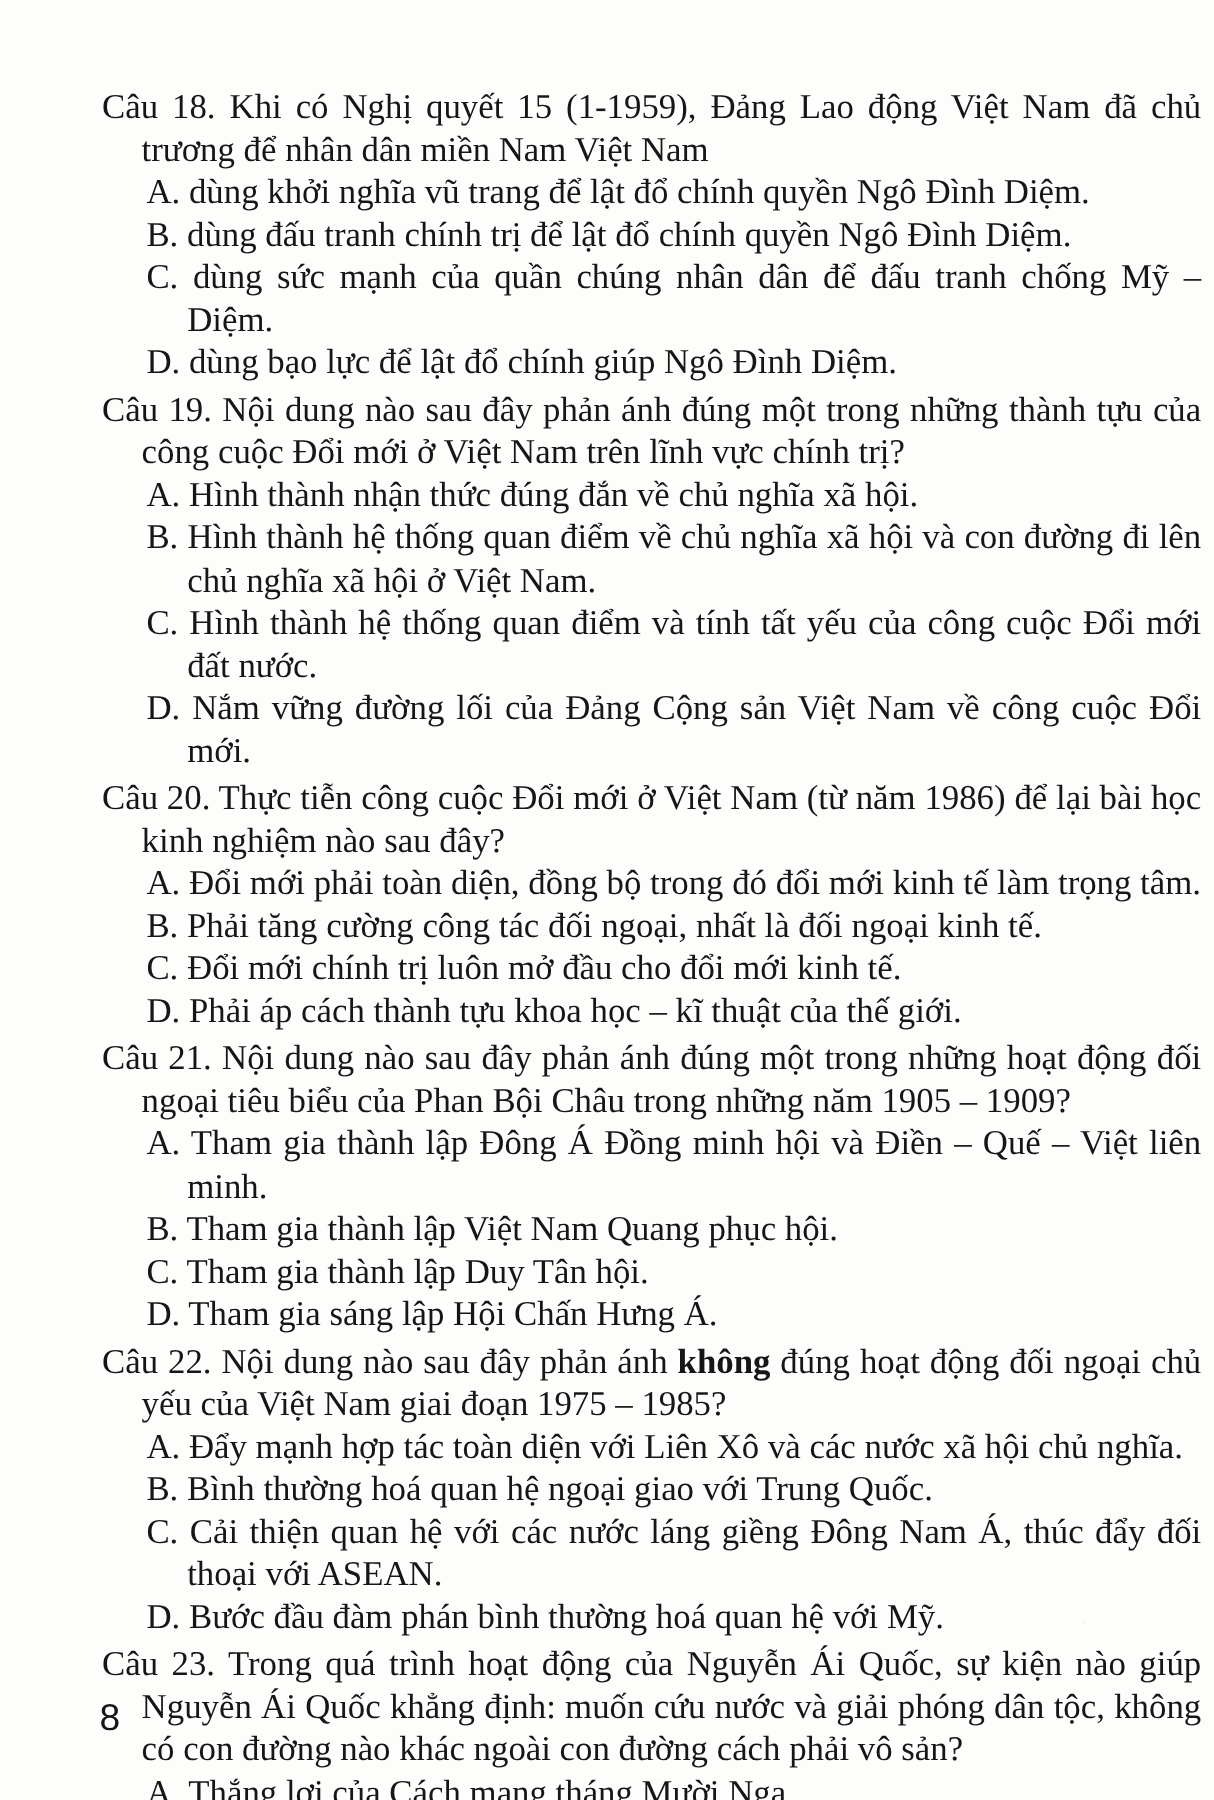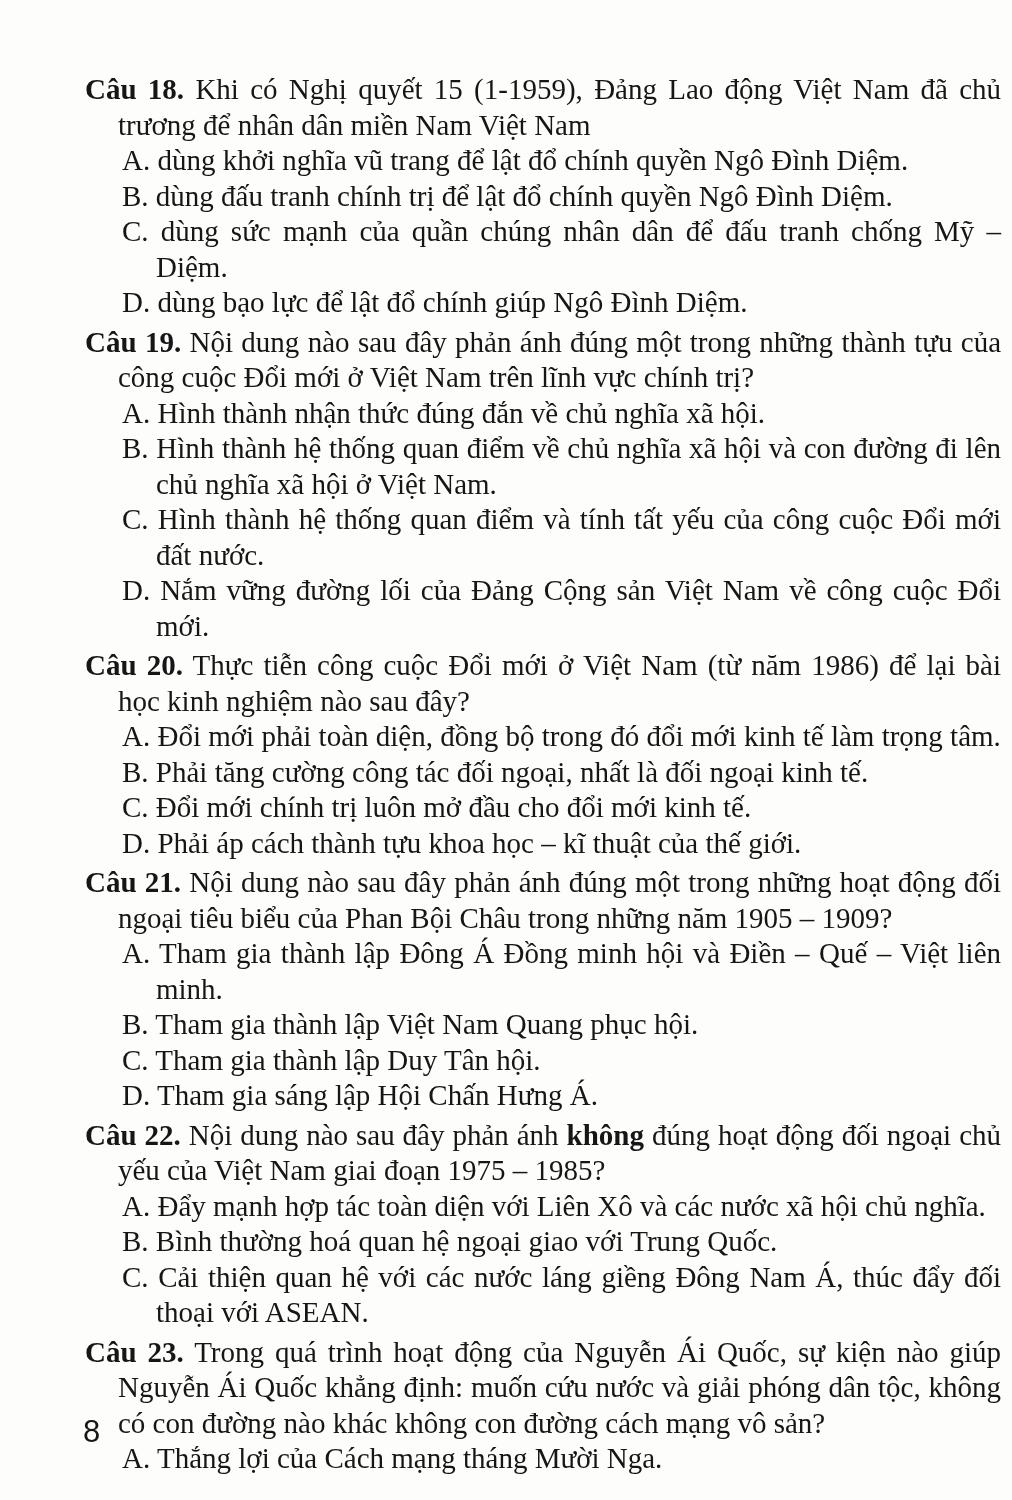--- a/index.html
+++ b/index.html
@@ -29,21 +29,21 @@
   .question { margin-top: 4px; }
   .question:first-child { margin-top: 0; }
   p {
     line-height: 35.5px;
     text-align: justify;
   }
   .stem {
     padding-left: 33px;
     text-indent: -33px;
   }
-  .qlabel { font-weight: bold; }
+  .qlabel { font-weight: normal; }
   .bold { font-weight: bold; }
   .option {
     margin-left: 37px;
     padding-left: 34px;
     text-indent: -34px;
   }
   .page-number {
     position: absolute;
     left: 83px;
     top: 1414px;
@@ -83,20 +83,21 @@
         <p class="option"><span>A.</span> <span>Tham gia thành lập Đông Á Đồng minh hội và Điền – Quế – Việt liên minh.</span></p>
         <p class="option"><span>B.</span> <span>Tham gia thành lập Việt Nam Quang phục hội.</span></p>
         <p class="option"><span>C.</span> <span>Tham gia thành lập Duy Tân hội.</span></p>
         <p class="option"><span>D.</span> <span>Tham gia sáng lập Hội Chấn Hưng Á.</span></p>
       </section>
       <section class="question">
         <p class="stem"><span class="qlabel">Câu 22.</span> <span class="">Nội dung nào sau đây phản ánh </span><span class="bold">không</span><span class=""> đúng hoạt động đối ngoại chủ yếu của Việt Nam giai đoạn 1975 – 1985?</span></p>
         <p class="option"><span>A.</span> <span>Đẩy mạnh hợp tác toàn diện với Liên Xô và các nước xã hội chủ nghĩa.</span></p>
         <p class="option"><span>B.</span> <span>Bình thường hoá quan hệ ngoại giao với Trung Quốc.</span></p>
         <p class="option"><span>C.</span> <span>Cải thiện quan hệ với các nước láng giềng Đông Nam Á, thúc đẩy đối thoại với ASEAN.</span></p>
+        <p class="option"><span>D.</span> <span>Bước đầu đàm phán bình thường hoá quan hệ với Mỹ.</span></p>
       </section>
       <section class="question">
-        <p class="stem"><span class="qlabel">Câu 23.</span> <span class="">Trong quá trình hoạt động của Nguyễn Ái Quốc, sự kiện nào giúp Nguyễn Ái Quốc khẳng định: muốn cứu nước và giải phóng dân tộc, không có con đường nào khác không con đường cách mạng vô sản?</span></p>
+        <p class="stem"><span class="qlabel">Câu 23.</span> <span class="">Trong quá trình hoạt động của Nguyễn Ái Quốc, sự kiện nào giúp Nguyễn Ái Quốc khẳng định: muốn cứu nước và giải phóng dân tộc, không có con đường nào khác ngoài con đường cách phải vô sản?</span></p>
         <p class="option"><span>A.</span> <span>Thắng lợi của Cách mạng tháng Mười Nga.</span></p>
       </section>
     </main>
   <div class="page-number">8</div>
 </div>
 
 </body></html>

